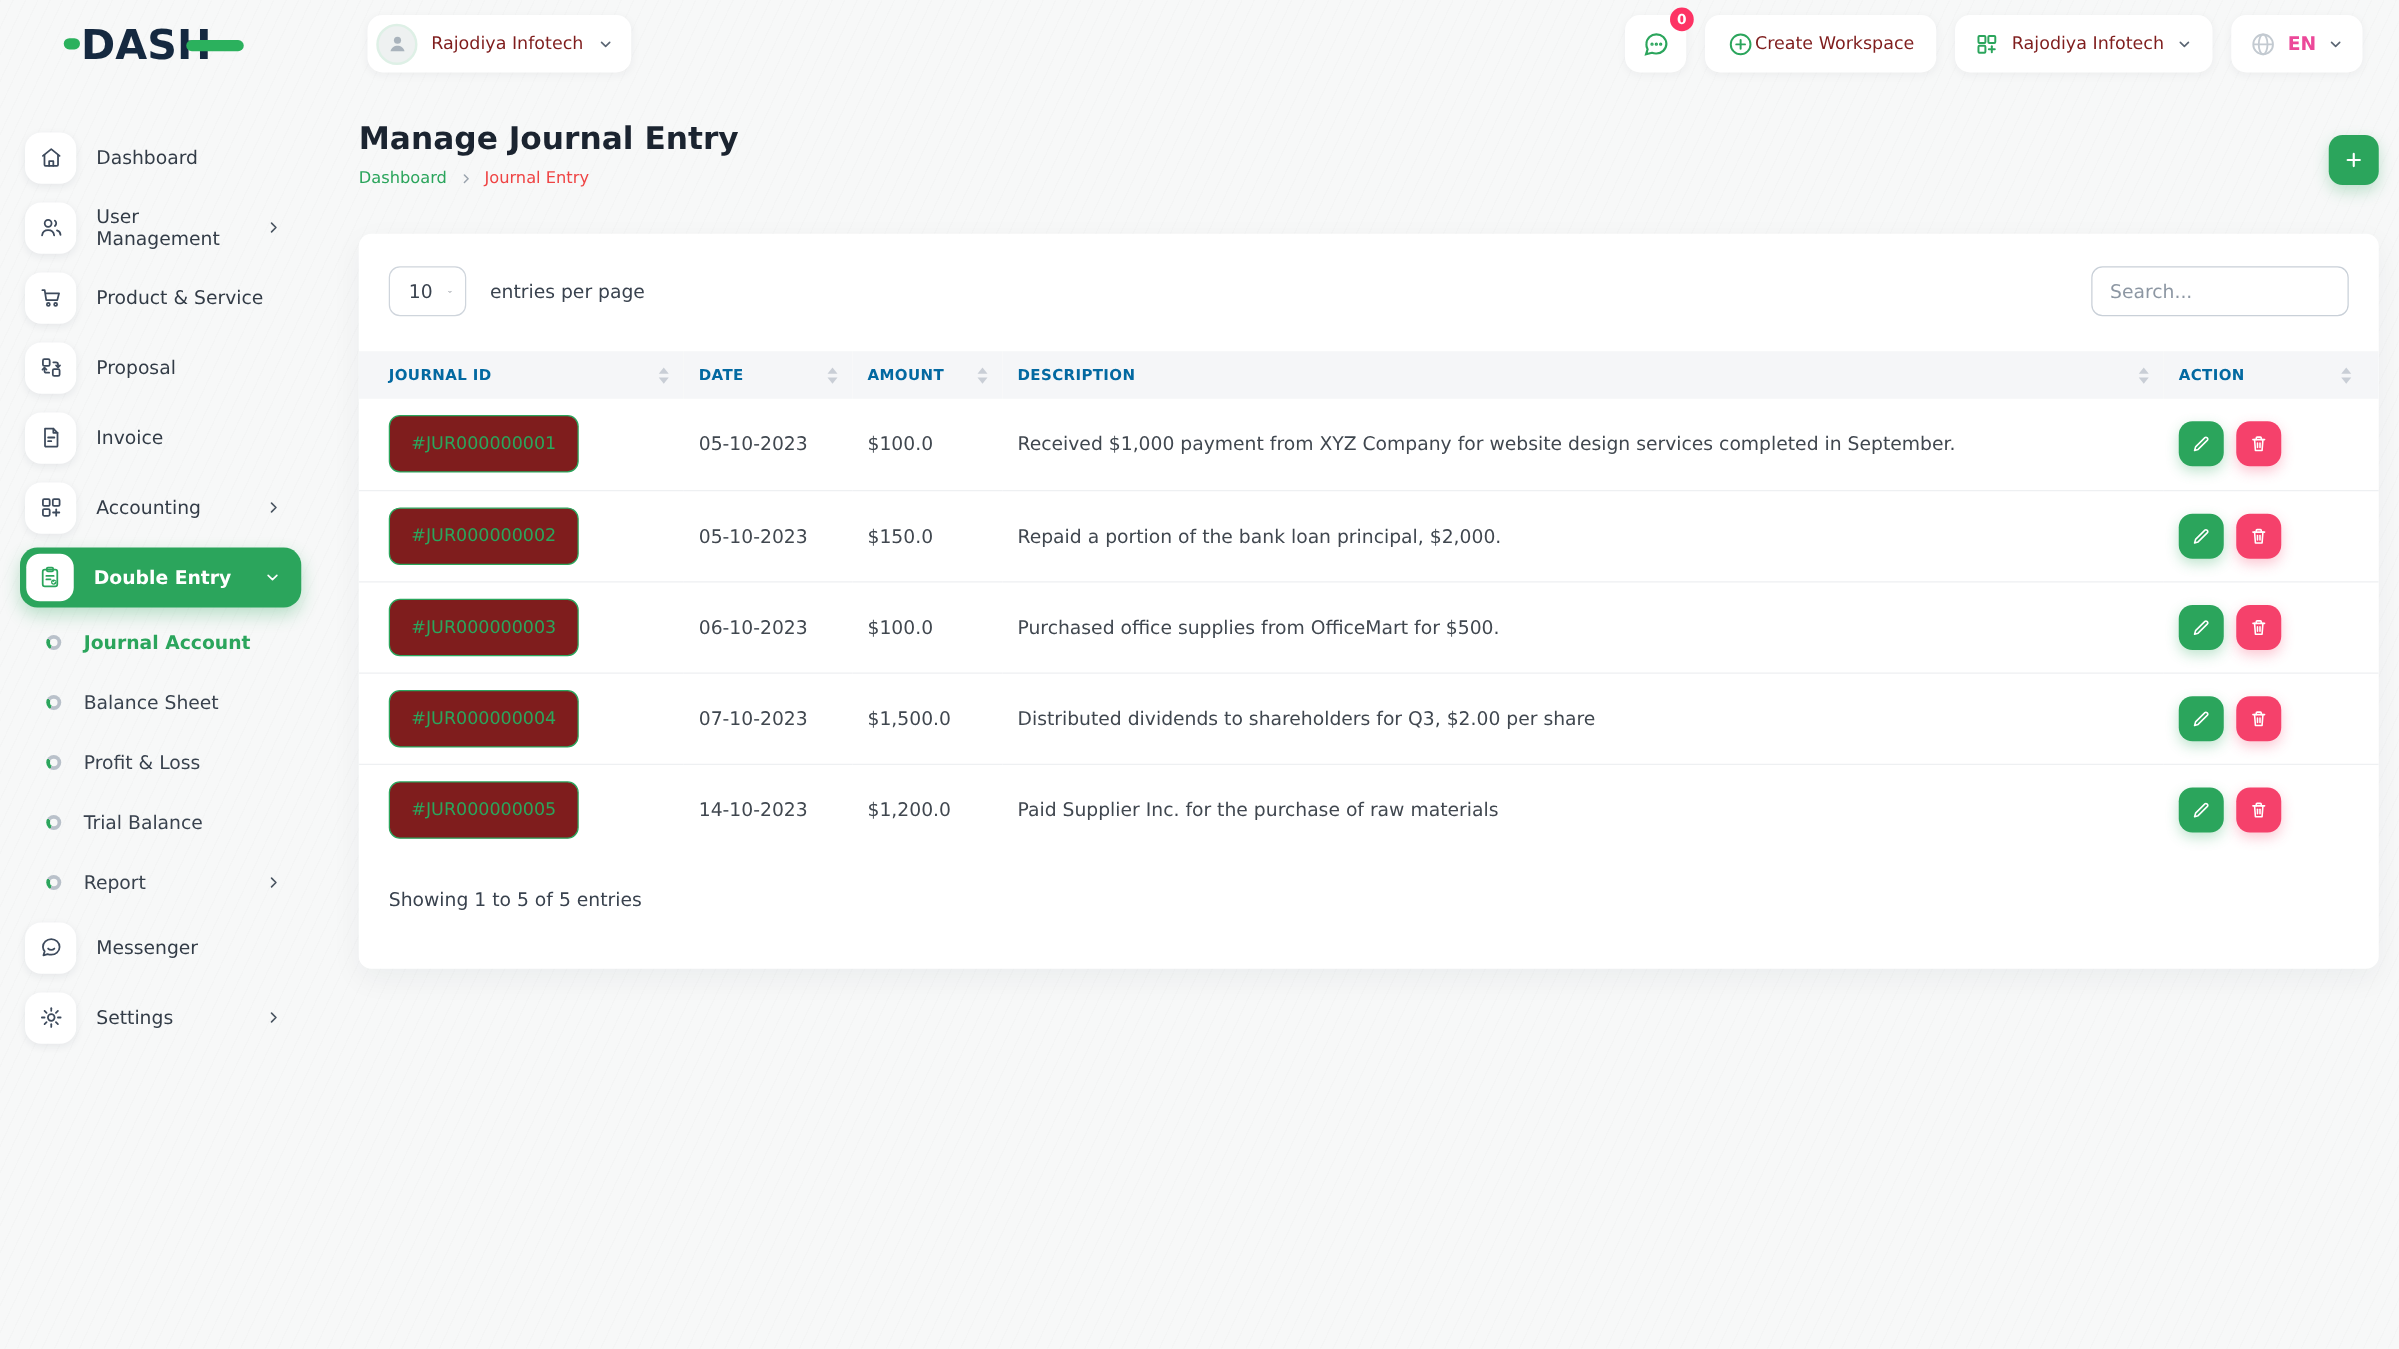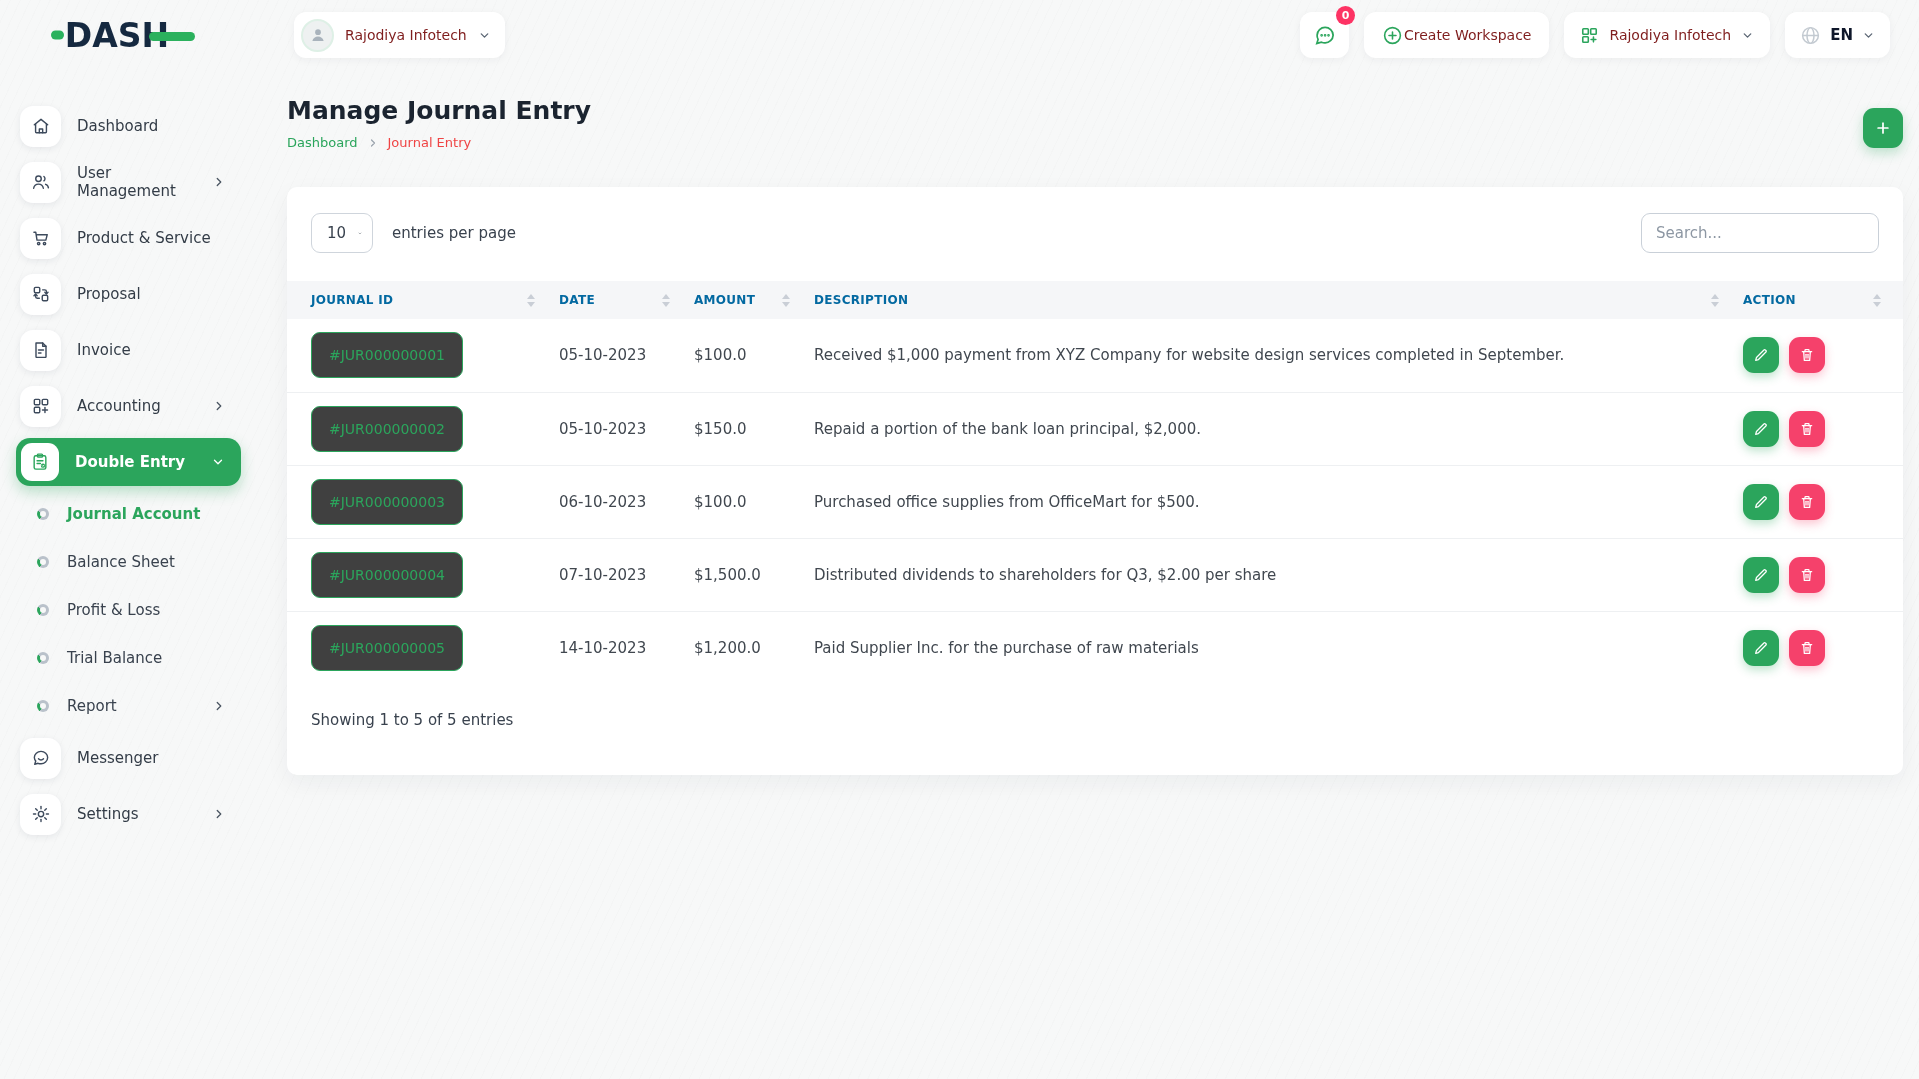--- a/index.html
+++ b/index.html
@@ -24,21 +24,21 @@
   .pill { background:#fff; border-radius:12px; box-shadow:0 2px 8px rgba(30,40,60,0.05); display:flex; align-items:center; height:46px; cursor:pointer; }
   .workspace-pill { margin-left:48px; padding:6px 14px 6px 7px; gap:11px; }
   .avatar { width:33px; height:33px; border-radius:50%; background:#eef1f1; border:2px solid #def0e6; display:flex; align-items:center; justify-content:center; }
   .pill-label { font-size:14px; color:#7f1d1d; }
   .topbar-right { margin-left:auto; display:flex; align-items:center; gap:15px; padding-right:29px; }
   .icon-btn { position:relative; width:49px; height:46px; justify-content:center; }
   .badge { position:absolute; top:-6px; right:-6px; min-width:19px; height:19px; border-radius:10px; background:#fd3364; color:#fff; font-size:11px; font-weight:700; display:flex; align-items:center; justify-content:center; padding:0 5px; }
   .create-ws { padding:0 18px; gap:1px; }
   .company-pill { padding:0 16px; gap:10px; }
   .lang-pill { padding:0 15px; gap:9px; }
-  .lang-code { font-size:15px; font-weight:600; color:#0f172a; }
+  .lang-code { font-size:15px; font-weight:600; color:#ec4899; }
 
   
   .sidebar { position:absolute; top:70px; left:0; bottom:0; width:246px; padding-top:28px; }
   .side-item { display:flex; align-items:center; height:56px; padding:0 20px; gap:16px; cursor:pointer; }
   .icon-box { width:41px; height:41px; border-radius:13px; background:#fff; box-shadow:0 2px 7px rgba(30,40,60,0.08); display:flex; align-items:center; justify-content:center; flex:none; }
   .side-label { font-size:15px; color:#333c47; flex:1; }
   .side-chev { color:#4a5562; display:flex; }
   .side-item.active-pill { background:#2ba55c; border-radius:14px; margin:4px 5px 4px 16px; height:48px; padding:0 16px 0 5px; box-shadow:0 6px 14px rgba(43,165,92,0.30); }
   .side-item.active-pill .icon-box { width:38px; height:38px; border-radius:11px; box-shadow:none; }
   .side-item.active-pill .side-label { color:#fff; font-weight:700; }
@@ -57,35 +57,35 @@
   .crumb-link { color:#2ba55c; cursor:pointer; }
   .crumb-sep { color:#9aa3ad; display:flex; }
   .crumb-current { color:#ef4444; }
   .add-btn { width:40px; height:40px; border-radius:11px; background:#2ba55c; border:none; display:flex; align-items:center; justify-content:center; cursor:pointer; margin-top:12px; box-shadow:0 5px 12px rgba(43,165,92,0.28); }
 
   
   .card { margin-top:37px; background:#fff; border-radius:10px; box-shadow:0 8px 24px rgba(20,30,50,0.05); overflow:hidden; }
   .controls { display:flex; align-items:center; padding:26px 24px 28px; }
   .page-size { display:flex; align-items:center; gap:12px; width:62px; height:40px; border:1px solid #cfd5dc; border-radius:9px; padding:0 10px 0 15px; font-size:15px; color:#39424e; background:#fff; cursor:pointer; justify-content:space-between; }
   .entries-label { margin-left:19px; font-size:15px; color:#39424e; }
-  .search-input { margin-left:auto; width:238px; height:40px; border:1px solid #c9d0d8; border-radius:9px; padding:0 14px; font-size:15px; color:#0f766e; font-family:"DejaVu Sans","Liberation Sans",sans-serif; outline:none; background:#fff; }
+  .search-input { margin-left:auto; width:206px; height:40px; border:1px solid #c9d0d8; border-radius:9px; padding:0 14px; font-size:15px; color:#0f766e; font-family:"DejaVu Sans","Liberation Sans",sans-serif; outline:none; background:#fff; }
   .search-input::placeholder { color:#8d97a3; }
 
   table { width:100%; border-collapse:collapse; }
   thead th { background:#f5f6f8; height:38px; font-size:12px; font-weight:700; letter-spacing:0.3px; color:#0369a1; text-align:left; padding:0 12px; cursor:pointer; }
   th.first, td.first { padding-left:24px; }
   th.last, td.last { padding-right:22px; }
   .th-inner { display:flex; align-items:center; justify-content:space-between; gap:8px; }
   .sort { display:inline-flex; flex-direction:column; gap:3px; }
   .sort i { width:0; height:0; border-left:4px solid transparent; border-right:4px solid transparent; }
   .sort .up { border-bottom:5px solid #c9ced6; }
   .sort .down { border-top:5px solid #c9ced6; }
   tbody td { height:73px; font-size:15px; color:#40474f; padding:0 12px; border-top:1px solid #eef0f2; vertical-align:middle; }
   tbody tr:first-child td { border-top:none; }
-  .jid-badge { display:inline-block; border:1px solid #2ba55c; color:#2ba55c; font-size:14px; border-radius:9px; padding:14px 17px; cursor:pointer; background:#404040; }
+  .jid-badge { display:inline-block; border:1px solid #2ba55c; color:#2ba55c; font-size:14px; border-radius:9px; padding:14px 17px; cursor:pointer; background:#7f1d1d; }
   .row-actions { display:flex; gap:10px; }
   .act-btn { width:36px; height:36px; border-radius:11px; border:none; display:flex; align-items:center; justify-content:center; cursor:pointer; }
   .act-edit { background:#2ba55c; box-shadow:0 4px 10px rgba(43,165,92,0.3); }
   .act-del { background:#f5416b; box-shadow:0 4px 10px rgba(245,65,107,0.3); }
   .table-footer { padding:27px 24px 46px; font-size:15px; color:#39424e; }
 
   svg { display:block; }
 </style>
 </head>
 <body>

